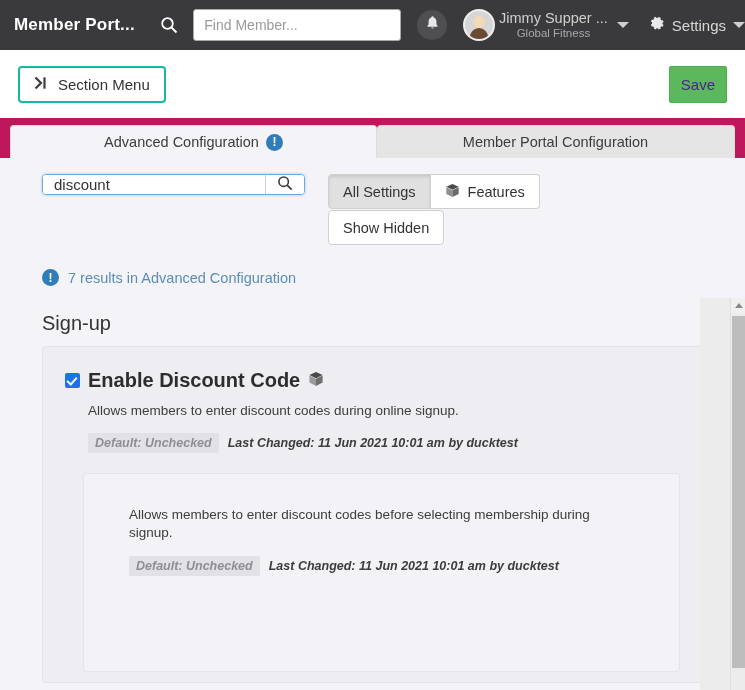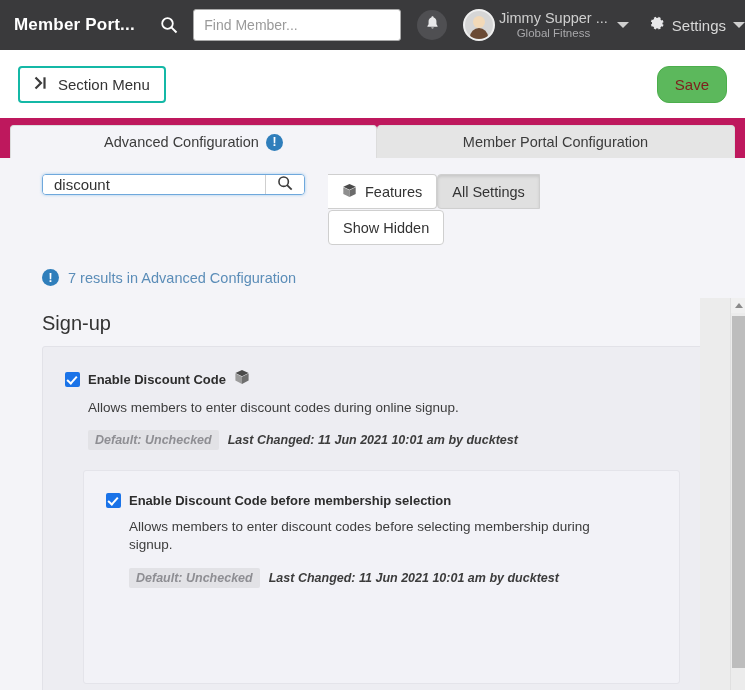--- a/index.html
+++ b/index.html
@@ -148,25 +148,25 @@
     padding: 0 14px;
     background: #ffffff;
     border: 2px solid #14b8a6;
     border-radius: 4px;
     font-size: 15px;
     color: #333;
     cursor: pointer;
   }
   .save-btn {
     height: 37px;
-    padding: 0 17px;
+    padding: 0 11px;
     background: #5cb85c;
     border: 1px solid #4cae4c;
-    border-radius: 12px;
-    color: #7f1d1d;
+    border-radius: 2px;
+    color: #4c1d95;
     font-size: 15px;
     cursor: pointer;
     font-family: "Liberation Sans", sans-serif;
   }
 
   
   .tabs-wrap {
     padding: 7px 10px 0 10px;
     background: #be185d;
     display: flex;
@@ -331,21 +331,21 @@
   .cbx::after {
     content: "";
     position: absolute;
     left: 4px; top: 2px;
     width: 4px; height: 8px;
     border: solid #fff;
     border-width: 0 2px 2px 0;
     transform: rotate(42deg);
   }
   .setting-label {
-    font-size: 13px;
+    font-size: 20px;
     font-weight: bold;
     color: #2d2d2d;
   }
   .setting-desc {
     margin: 10px 0 0 23px;
     font-size: 13.5px;
     color: #3d3d3d;
     max-width: 500px;
     line-height: 1.35;
   }
@@ -502,31 +502,31 @@
           <svg width="16" height="16" viewBox="0 0 18 18">
             <circle cx="7.5" cy="7.5" r="5.3" fill="none" stroke="#3c3c3c" stroke-width="1.8"></circle>
             <line x1="11.4" y1="11.4" x2="16.5" y2="16.5" stroke="#3c3c3c" stroke-width="2"></line>
           </svg>
         </span>
       </button>
     </div>
 
     <div class="filter-col">
       <div class="filter-row">
+        <button class="btn-group-btn first pressed">All Settings</button>
         <button class="btn-group-btn last">
           <span>
             <svg width="15" height="15" viewBox="0 0 16 16">
               <path d="M8 1 1.4 4.1 8 7.2l6.6-3.1z" fill="#4a4a4a"></path>
               <path d="M1.4 4.6v7L8 14.9V7.7z" fill="#8f8f8f"></path>
               <path d="M14.6 4.6v7L8 14.9V7.7z" fill="#6b6b6b"></path>
             </svg>
           </span>
           <span>Features</span>
         </button>
-        <button class="btn-group-btn first pressed">All Settings</button>
       </div>
       <button class="show-hidden-btn">Show Hidden</button>
     </div>
   </div>
 
   <div class="results-line">
     <span class="info-badge">!</span>
     <span>7 results in Advanced Configuration</span>
   </div>
 
@@ -546,24 +546,20 @@
         </span>
       </div>
       <div class="setting-desc">Allows members to enter discount codes during online signup.</div>
       <div class="meta-row">
         <span class="meta-default">Default: Unchecked</span>
         <span class="meta-changed">Last Changed: 11 Jun 2021 10:01 am by ducktest</span>
       </div>
     </div>
 
     <div class="sub-card">
-      <div class="setting-head">
-        <span class="cbx"></span>
-        <span class="setting-label">Enable Discount Code before membership selection</span>
-      </div>
       <div class="setting-desc">Allows members to enter discount codes before selecting membership during signup.</div>
       <div class="meta-row">
         <span class="meta-default">Default: Unchecked</span>
         <span class="meta-changed">Last Changed: 11 Jun 2021 10:01 am by ducktest</span>
       </div>
     </div>
   </div>
 </div>
 
 <div class="right-gutter"></div>

